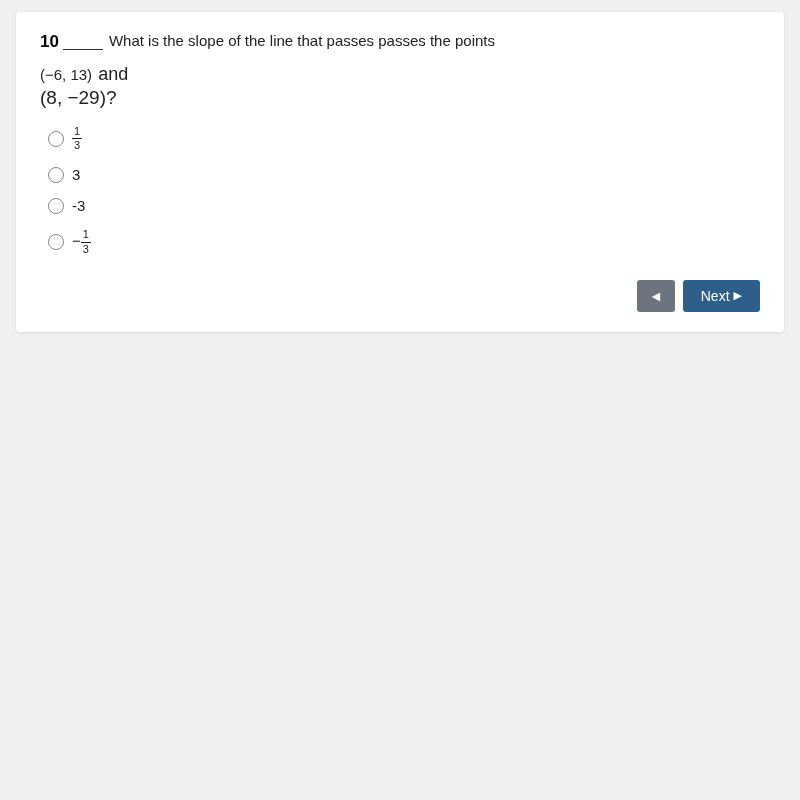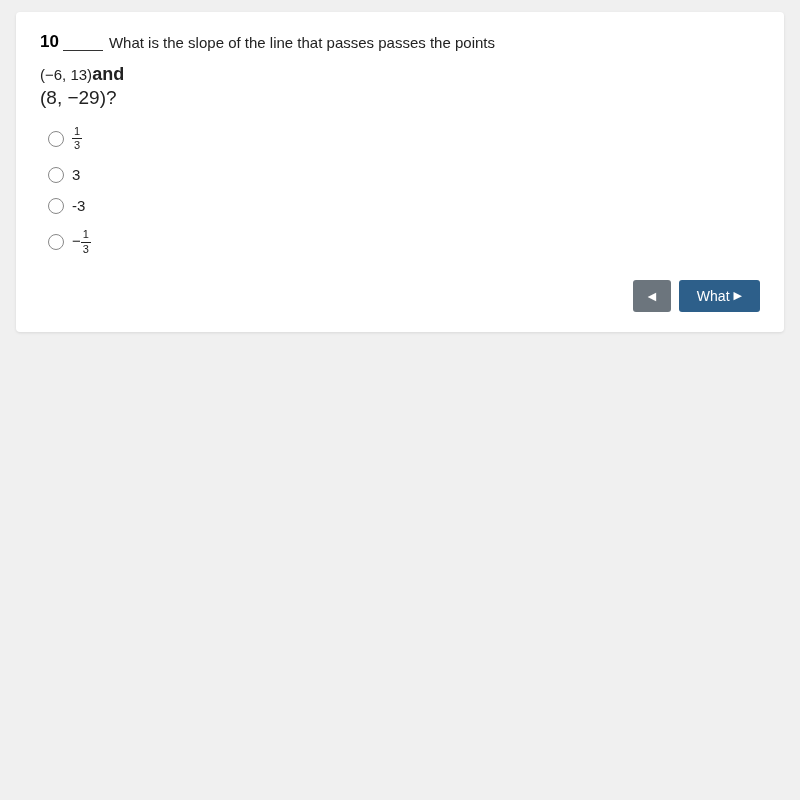--- a/index.html
+++ b/index.html
@@ -23,23 +23,23 @@
 
     .question-card {
       background-color: #ffffff;
       border-radius: 4px;
       padding: 20px 24px 20px 24px;
       box-shadow: 0 1px 3px rgba(0,0,0,0.1);
     }
 
     .question-header {
       display: flex;
-      align-items: center;
+      align-items: flex-start;
       flex-wrap: wrap;
-      margin-bottom: 12px;
+      margin-bottom: 0;
     }
 
     .question-number {
       font-weight: bold;
       font-size: 17px;
       margin-right: 4px;
     }
 
     .question-blank {
       display: inline-block;
@@ -53,25 +53,26 @@
       font-size: 15px;
       color: #222;
     }
 
     .question-line2 {
       font-size: 15px;
       color: #222;
       margin-bottom: 2px;
       display: flex;
       align-items: baseline;
-      gap: 0;
+      gap: 6px;
+      margin-top: 12px;
     }
 
     .and-text {
-      font-weight: bold;
+      font-weight: normal;
       font-size: 18px;
     }
 
     .question-line3 {
       font-size: 19px;
       color: #222;
       margin-bottom: 16px;
     }
 
     .options-list {
@@ -208,17 +209,17 @@
             <span class="numerator">1</span>
             <span class="denominator">3</span>
           </span>
         </span>
       </li>
 
     </ul>
 
     <div class="button-row">
       <button class="btn-prev">◄</button>
-      <button class="btn-next">What</button>
+      <button class="btn-next">Next</button>
     </div>
 
   </div>
 </div>
 
 </body></html>

